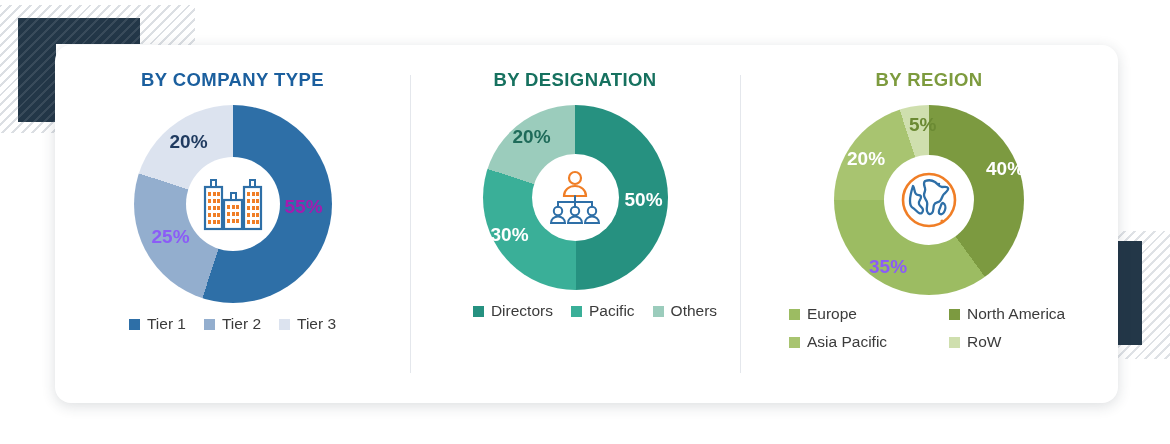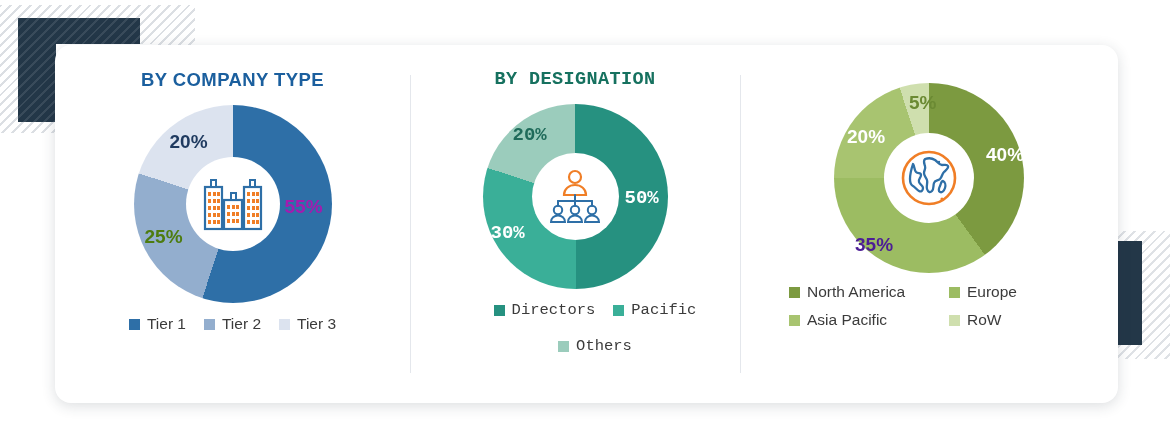--- a/index.html
+++ b/index.html
@@ -67,21 +67,21 @@
 
   
   .card {
     position: absolute; left: 55px; top: 45px; width: 1063px; height: 358px;
     background: #ffffff; border-radius: 16px;
     box-shadow: 0 3px 14px rgba(40,50,65,0.16);
     display: flex;
   }
   .panel { position: relative; flex: 1 1 0; padding-top: 24px; }
   .panel.p1 { flex: 0 0 355px; }
-  .panel.p2 { flex: 0 0 330px; font-family: Liberation Mono, monospace; }
+  .panel.p2 { flex: 0 0 330px; }
   .panel.p3 { flex: 1 1 auto; }
 
   .divider {
     position: absolute; top: 30px; bottom: 30px; width: 1px;
     background: #e4e7ec;
   }
   .divider.d1 { left: 355px; }
   .divider.d2 { left: 685px; }
 
   .panel-title {
@@ -194,21 +194,21 @@
                   <rect x="30" y="37" width="3" height="4"></rect>
                   <rect x="34" y="37" width="3" height="4"></rect>
                 <rect x="25" y="44" width="3" height="4"></rect>
                   <rect x="30" y="44" width="3" height="4"></rect>
                   <rect x="34" y="44" width="3" height="4"></rect>
               </g>
             </svg>
           </div>
         </div>
         <div class="pct" style="color:#a21caf; left:151px; top:92px;">55%</div>
-        <div class="pct" style="color:#4d7c0f; left:11px; top:122px;">25%</div>
+        <div class="pct" style="color:#8b5cf6; left:18px; top:122px;">25%</div>
         <div class="pct" style="color:#1F3A5F; left:36px; top:27px;">20%</div>
       </div>
 
       <div class="legend">
         <div class="legend-item">
           <span class="swatch" style="background:#2E6FA7"></span>
           <span>Tier 1</span>
         </div>
         <div class="legend-item">
           <span class="swatch" style="background:#93AECE"></span>
@@ -265,20 +265,21 @@
           <span>Pacific</span>
         </div>
         <div class="legend-item">
           <span class="swatch" style="background:#9BCCBC"></span>
           <span>Others</span>
         </div>
       </div>
     </div>
 
     <div class="panel p3">
+      <div class="panel-title t-olive">BY REGION</div>
 
       <div class="donut-wrap" style="width:190px;height:190px;">
         <div class="donut" style="width:190px;height:190px;
                background: conic-gradient(
                  #7C9A40 0deg 144deg,
                  #9CBC62 144deg 270deg,
                  #A8C470 270deg 342deg,
                  #CFDFAE 342deg 360deg);">
           <div class="hole" style="left:50px;top:50px;width:90px;height:90px;">
             <svg width="62" height="62" viewBox="0 0 62 62">
@@ -286,36 +287,36 @@
               <g fill="none" stroke="#2E6FA7" stroke-width="2.3" stroke-linecap="round" stroke-linejoin="round">
                 <path d="M15 17c2 3 1 6 3 8s5 0 5 3-3 4-2 7 4 3 4 6-2 4-4 3-4-4-6-5-3-4-3-7 1-9 3-15z"></path>
                 <path d="M27 12c3-1 7-1 10 1s4 5 7 5 5-1 6 1-2 4-4 6-2 5-4 7-5 1-6 4 0 6-2 8-4 1-5-2 1-6 0-9-3-4-3-7 2-4 1-7-2-5 0-7z"></path>
                 <path d="M45 34c2 1 3 4 2 7s-3 5-5 4-1-4 0-6 1-5 3-5z"></path>
                 <circle cx="41" cy="15" r="1.2" fill="#2E6FA7" stroke="none"></circle>
               </g>
               <circle cx="44" cy="52" r="1.6" fill="#F07E26"></circle>
             </svg>
           </div>
         </div>
-        <div class="pct" style="color:#ffffff; left:152px; top:62px;text-align:center;">40%</div>
-        <div class="pct" style="color:#4c1d95; left:21px; top:152px;">35%</div>
+        <div class="pct" style="color:#ffffff; left:152px; top:54px;text-align:center;">40%</div>
+        <div class="pct" style="color:#8b5cf6; left:35px; top:152px;">35%</div>
         <div class="pct" style="color:#ffffff; left:13px; top:44px;">20%</div>
         <div class="pct" style="color:#6B8A33; left:75px; top:10px;">5%</div>
       </div>
 
       <div class="legend grid2">
         <div class="legend-item">
+          <span class="swatch" style="background:#9CBC62"></span>
+          <span>Europe</span>
+        </div>
+        <div class="legend-item">
           <span class="swatch" style="background:#7C9A40"></span>
           <span>North America</span>
         </div>
         <div class="legend-item">
-          <span class="swatch" style="background:#9CBC62"></span>
-          <span>Europe</span>
-        </div>
-        <div class="legend-item">
           <span class="swatch" style="background:#A8C470"></span>
           <span>Asia Pacific</span>
         </div>
         <div class="legend-item">
           <span class="swatch" style="background:#CFDFAE"></span>
           <span>RoW</span>
         </div>
       </div>
     </div>
 

